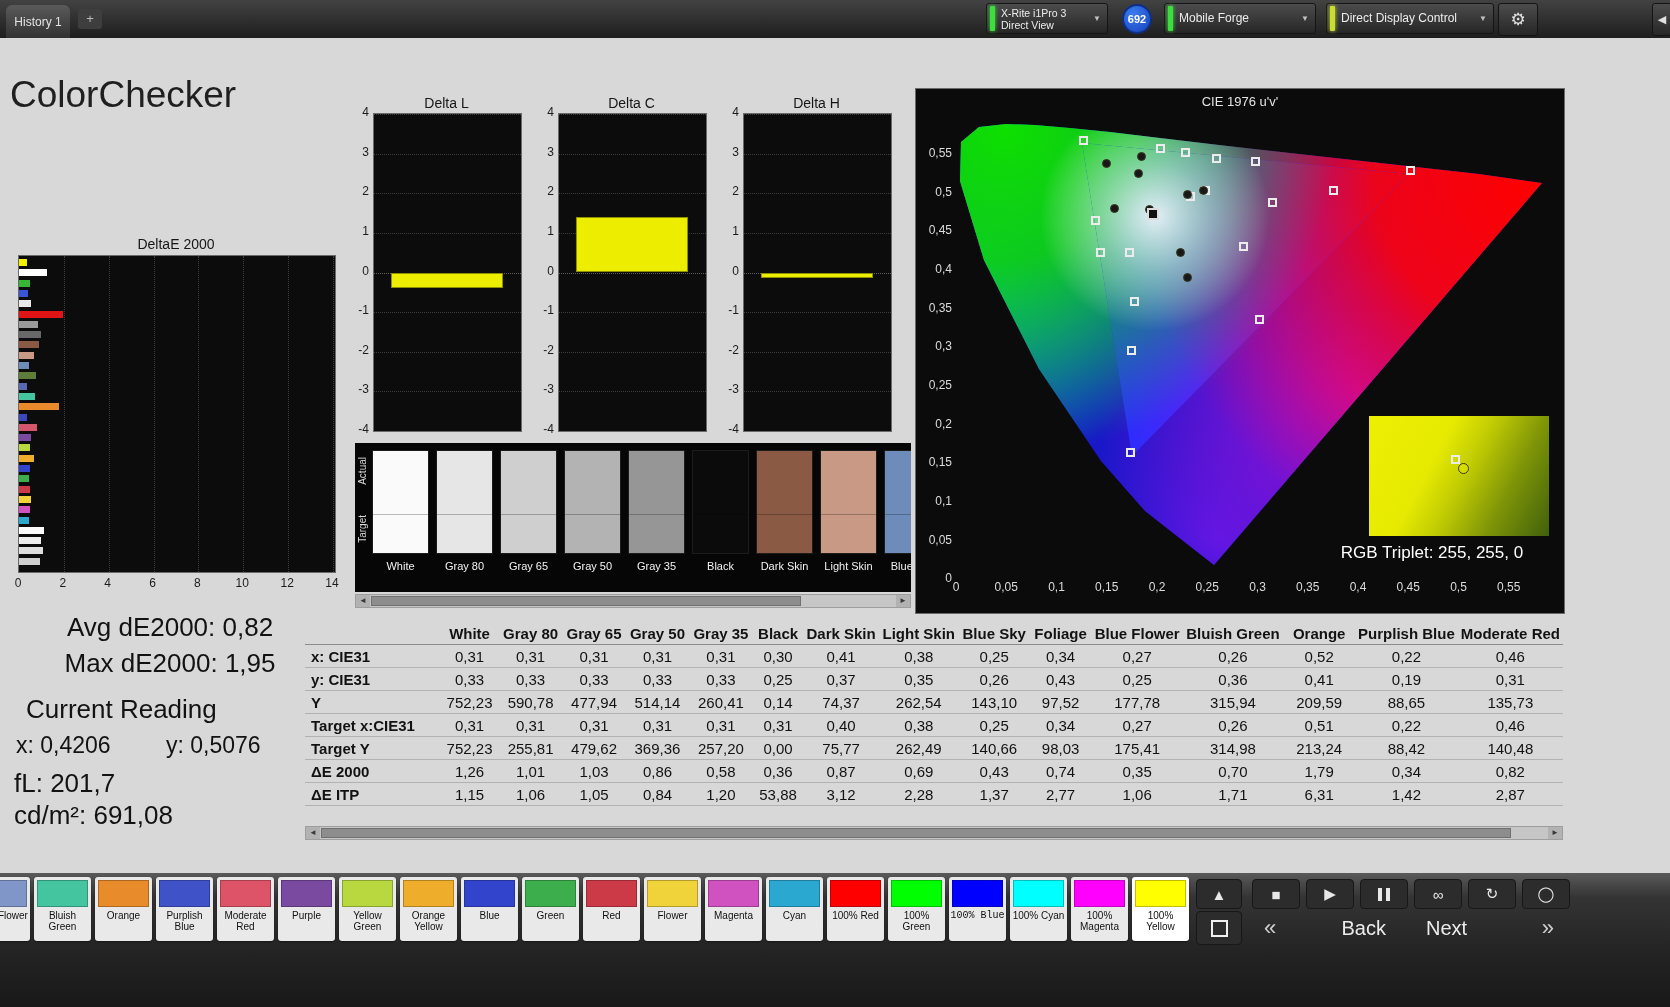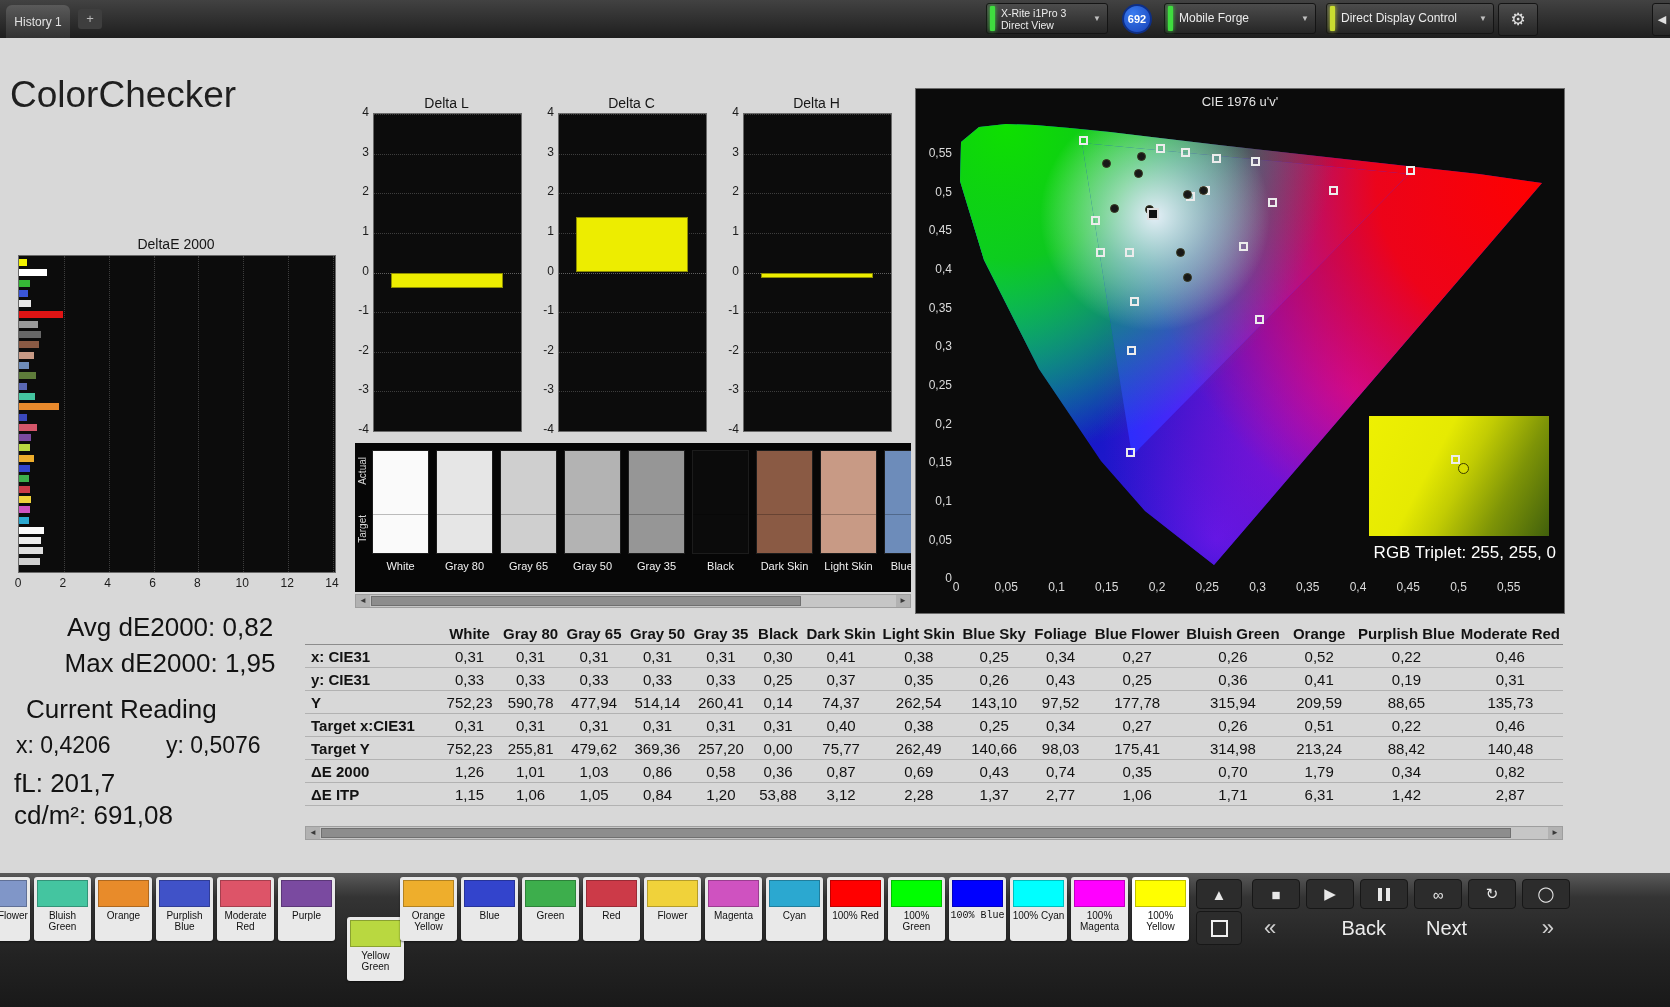--- a/index.html
+++ b/index.html
@@ -54,21 +54,21 @@
   .cie-panel{position:absolute;left:915px;top:88px;width:648px;height:524px;background:#0b0b0b;border:1px solid #6a6a6a;overflow:hidden}
   .cie-title{position:absolute;top:5px;left:0;width:100%;text-align:center;color:#e4e4e4;font-size:13px}
   .abs-fill{position:absolute;left:0;top:0;width:100%;height:100%;pointer-events:none}
   .cie-xlab{position:absolute;top:491px;width:36px;text-align:center;color:#dcdcdc;font-size:12px}
   .cie-ylab{position:absolute;left:2px;width:34px;text-align:right;color:#dcdcdc;font-size:12px}
   .tgt{position:absolute;width:9px;height:9px;border:2px solid #ececec;box-sizing:border-box}
   .pt{position:absolute;width:7px;height:7px;border-radius:50%;background:#181818;border:1px solid #383820}
   .cur{position:absolute;width:12px;height:12px;background:#101010;border:2px solid #dcdcdc;box-sizing:border-box}
   .ipt{position:absolute;width:9px;height:9px;border-radius:50%;background:#d6dc00;border:1px solid #3c3c00}
   .cie-inset{position:absolute;left:453px;top:327px;width:180px;height:120px;background:linear-gradient(118deg,#eef002 0%,#e6ea02 36%,#c2cc03 52%,#7e9407 74%,#41600c 100%)}
-  .rgb-triplet{position:absolute;left:392px;top:454px;width:248px;text-align:right;color:#fff;font-size:17px}
+  .rgb-triplet{position:absolute;left:392px;top:454px;width:248px;text-align:center;color:#fff;font-size:17px}
 
   
   .table-wrap{position:absolute;left:305px;top:622px;width:1258px;height:202px;overflow:hidden}
   .dtable{border-collapse:collapse;table-layout:fixed;font-size:15px;color:#121212}
   .dtable th,.dtable td{padding:1px 3px;border-bottom:1px solid #b2b2b2;white-space:nowrap;overflow:hidden;height:20px}
   .dtable tr:first-child th{border-bottom:1px solid #8c8c8c;font-weight:bold;text-align:center}
   .dtable td{text-align:center}
   .dtable th.rl{text-align:left;font-weight:bold;padding-left:6px;width:150px}
 
   
@@ -638,21 +638,21 @@
           <div class="plab">Purplish Blue</div>
         </div>
         <div class="ptile" style="left: 217px;">
           <div class="ppatch" style="background: rgb(221, 84, 104);"></div>
           <div class="plab">Moderate Red</div>
         </div>
         <div class="ptile" style="left: 278px;">
           <div class="ppatch" style="background: rgb(122, 74, 160);"></div>
           <div class="plab">Purple</div>
         </div>
-        <div class="ptile" style="left: 347px; margin-top: 40px;">
+        <div class="ptile" style="left: 339px;">
           <div class="ppatch" style="background: rgb(185, 216, 64);"></div>
           <div class="plab">Yellow Green</div>
         </div>
         <div class="ptile" style="left: 400px;">
           <div class="ppatch" style="background: rgb(238, 174, 44);"></div>
           <div class="plab">Orange Yellow</div>
         </div>
         <div class="ptile" style="left: 461px;">
           <div class="ppatch" style="background: rgb(51, 68, 204);"></div>
           <div class="plab">Blue</div>

